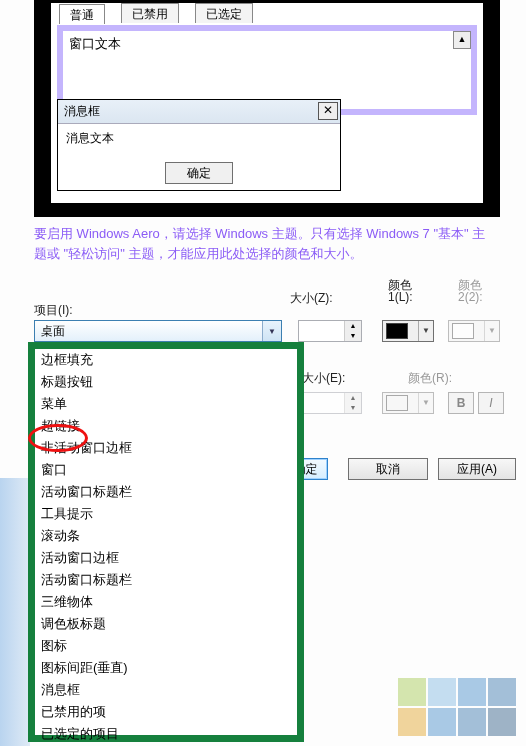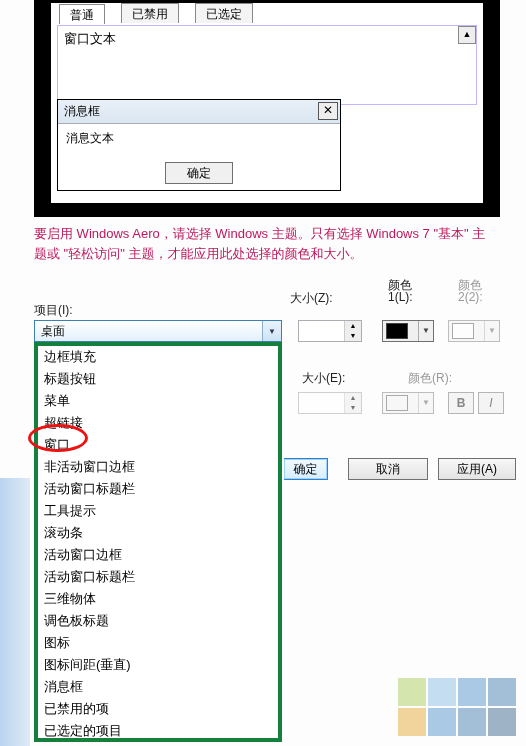--- a/index.html
+++ b/index.html
@@ -3,29 +3,29 @@
 <meta charset="utf-8">
 <style>
   html,body{margin:0;padding:0;font-family:"Microsoft YaHei","SimSun",Tahoma,sans-serif;font-size:12px;background:#fff;color:#000;}
   .stage{position:relative;width:526px;height:746px;overflow:hidden;background:#fdfdfd;}
   
   .preview-outer{position:absolute;left:34px;top:0;width:462px;height:213px;background:#000;border:2px solid #000;}
   .preview-white{position:absolute;left:14px;top:0;right:14px;height:200px;background:#fff;border:1px solid #000;}
   .tabs{position:absolute;left:8px;top:0;display:flex;gap:16px;}
   .tab{padding:2px 10px 1px;border:1px solid #888;border-bottom:none;background:#f4f4f4;font-size:12px;line-height:16px;}
   .tab.active{background:#fff;position:relative;top:1px;}
-  .big-text-box{position:absolute;left:6px;top:22px;right:6px;height:70px;border:1px solid #c4b5fd;background:#fff;padding:4px 6px;font-size:13px;}
+  .big-text-box{position:absolute;left:6px;top:22px;right:6px;height:70px;border:6px solid #c4b5fd;background:#fff;padding:4px 6px;font-size:13px;}
   .scroll-btn{position:absolute;right:0;top:0;width:16px;height:16px;border:1px solid #888;background:#eee;font-size:9px;line-height:14px;text-align:center;}
   .msg-box{position:absolute;left:6px;top:96px;width:282px;height:90px;border:1px solid #000;background:#fff;}
   .msg-title{background:linear-gradient(#e8f0f8,#dbe6f1);padding:3px 6px;border-bottom:1px solid #aab;font-size:12px;position:relative;}
   .msg-close{position:absolute;right:2px;top:2px;width:18px;height:16px;border:1px solid #555;background:#eee;text-align:center;line-height:14px;font-size:12px;}
   .msg-body{padding:6px 8px;font-size:12px;}
   .msg-ok{position:absolute;left:50%;bottom:6px;transform:translateX(-50%);width:68px;height:22px;border:1px solid #707070;background:#f0f0f0;font-size:12px;}
   
-  .instr{position:absolute;left:34px;top:224px;right:30px;font-size:13px;line-height:20px;color:#be185d;}
+  .instr{position:absolute;left:34px;top:224px;right:30px;font-size:13px;line-height:20px;color:#8b5cf6;}
   
   .lbl{position:absolute;font-size:12px;color:#222;}
   .lbl.item{left:34px;top:302px;}
   .lbl.sizez{left:290px;top:290px;}
   .lbl.color1{left:388px;top:290px;}
   .lbl.color1b{left:388px;top:277px;}
   .lbl.color2{left:458px;top:290px;color:#999;}
   .lbl.color2b{left:458px;top:277px;color:#999;}
   .lbl.sizee{left:302px;top:370px;}
   .lbl.colorr{left:408px;top:370px;color:#999;}
@@ -46,21 +46,21 @@
   .swatch2 .chip{background:#fff;}
   
   .spin2{left:298px;top:392px;opacity:.55;}
   .font-combo{position:absolute;left:34px;top:392px;width:248px;height:22px;border:1px solid #ccc;background:#f4f4f4;box-sizing:border-box;opacity:.55;}
   .font-combo .combo-arrow2{position:absolute;right:0;top:0;width:18px;height:100%;border-left:1px solid #ccc;background:#eee;text-align:center;font-size:8px;line-height:20px;}
   .swatchR{left:382px;top:392px;opacity:.45;}
   .bi-btn{position:absolute;width:26px;height:22px;border:1px solid #b5b5b5;background:#f4f4f4;box-sizing:border-box;text-align:center;line-height:20px;font-size:12px;color:#888;}
   .bi-b{left:448px;top:392px;font-weight:bold;}
   .bi-i{left:478px;top:392px;font-style:italic;}
   
-  .dropdown{position:absolute;left:34px;top:342px;width:248px;border:4px solid #15803d;background:#fff;box-sizing:border-box;z-index:50;max-height:400px;}
+  .dropdown{position:absolute;left:28px;top:342px;width:276px;border:7px solid #15803d;background:#fff;box-sizing:border-box;z-index:50;max-height:400px;}
   .dropdown .opt{padding:2px 6px;font-size:13px;line-height:18px;white-space:nowrap;cursor:default;}
   
   .red-circle{position:absolute;left:28px;top:424px;width:54px;height:22px;border:3px solid #e11;border-radius:50%/50%;z-index:60;pointer-events:none;}
   
   .btn{position:absolute;height:22px;border:1px solid #707070;background:linear-gradient(#f7f7f7,#e4e4e4);font-size:12px;text-align:center;line-height:20px;box-sizing:border-box;}
   .btn.def{border-color:#2e82cb;box-shadow:inset 0 0 0 1px #9ed1ff;background:linear-gradient(#f3faff,#d6eeff);}
   .btn-ok{left:284px;top:458px;width:44px;border-left:none;}
   .btn-cancel{left:348px;top:458px;width:80px;}
   .btn-apply{left:438px;top:458px;width:78px;}
   
@@ -136,22 +136,22 @@
     <div class="dd">▼</div>
   </div>
   <div class="bi-btn bi-b">B</div>
   <div class="bi-btn bi-i">I</div>
 
   <div class="dropdown" id="dd">
       <div class="opt">边框填充</div>
       <div class="opt">标题按钮</div>
       <div class="opt">菜单</div>
       <div class="opt">超链接</div>
+      <div class="opt">非活动窗口边框</div>
       <div class="opt">窗口</div>
-      <div class="opt">非活动窗口边框</div>
       <div class="opt">活动窗口标题栏</div>
       <div class="opt">工具提示</div>
       <div class="opt">滚动条</div>
       <div class="opt">活动窗口边框</div>
       <div class="opt">活动窗口标题栏</div>
       <div class="opt">三维物体</div>
       <div class="opt">调色板标题</div>
       <div class="opt">图标</div>
       <div class="opt">图标间距(垂直)</div>
       <div class="opt">消息框</div>

